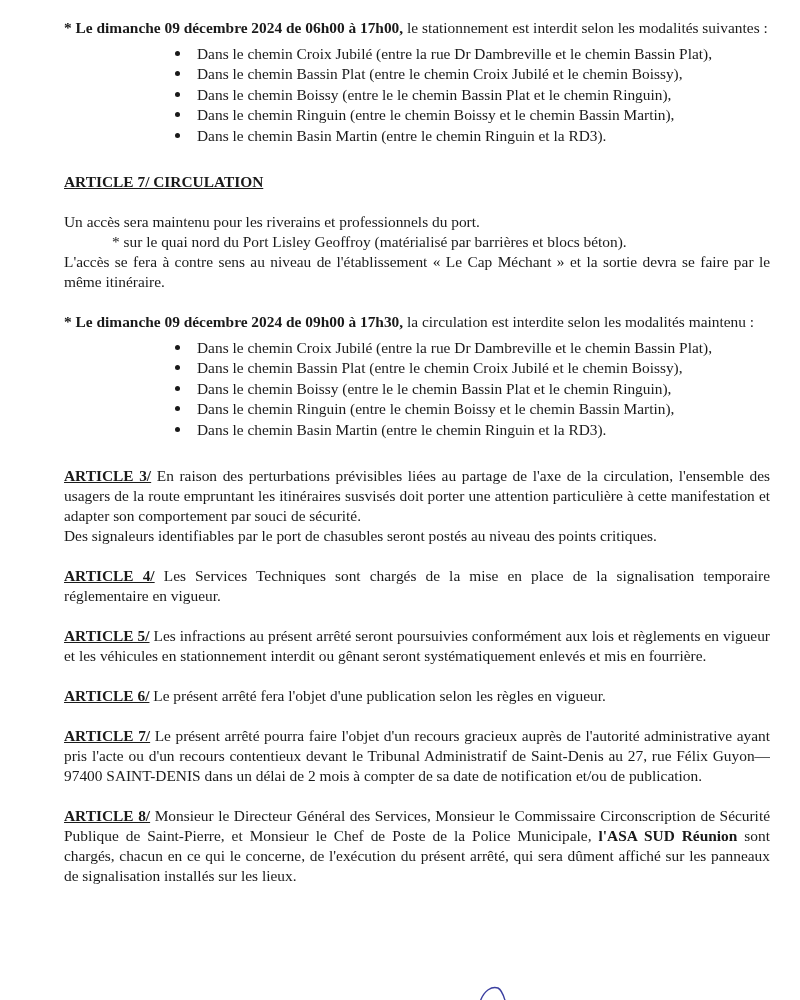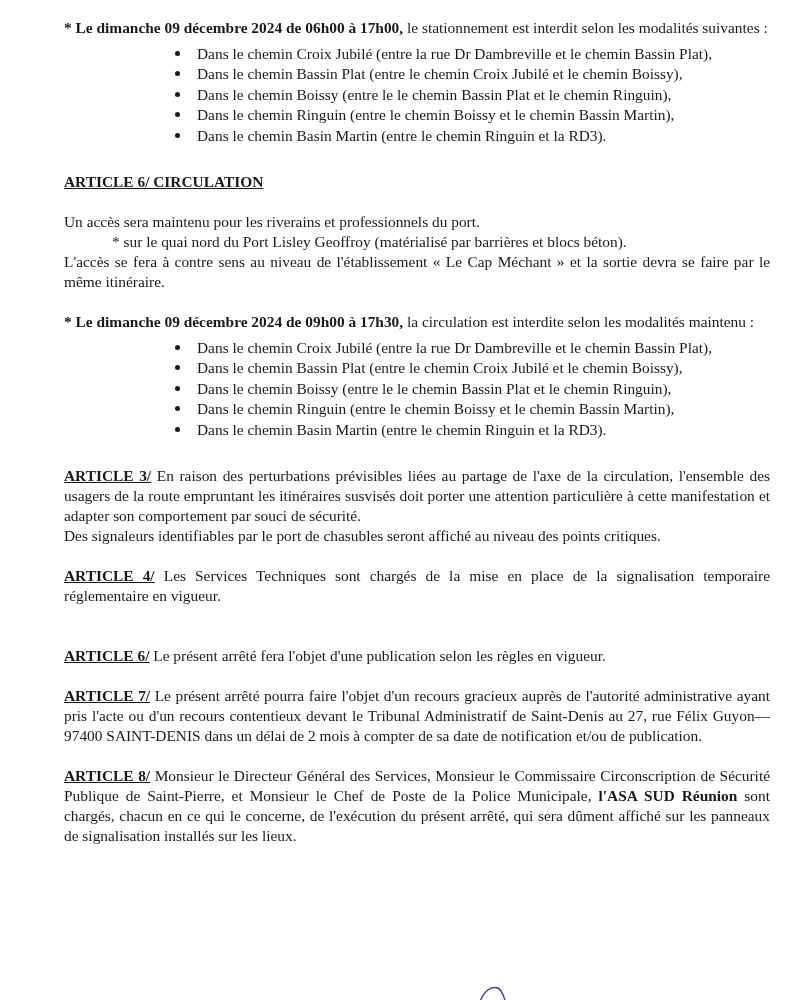--- a/index.html
+++ b/index.html
@@ -70,21 +70,21 @@
   <ul class="bullets">
     <li><span class="dot"></span><span>Dans le chemin Croix Jubilé (entre la rue Dr Dambreville et le chemin Bassin Plat),</span></li>
     <li><span class="dot"></span><span>Dans le chemin Bassin Plat (entre le chemin Croix Jubilé et le chemin Boissy),</span></li>
     <li><span class="dot"></span><span>Dans le chemin Boissy (entre le le chemin Bassin Plat et le chemin Ringuin),</span></li>
     <li><span class="dot"></span><span>Dans le chemin Ringuin (entre le chemin Boissy et le chemin Bassin Martin),</span></li>
     <li><span class="dot"></span><span>Dans le chemin Basin Martin (entre le chemin Ringuin et la RD3).</span></li>
   </ul>
 
   <div class="gap-m"></div>
   <p class="para">
-    <span class="u">ARTICLE 6/ CIRCULATION</span>
+    <span class="u">ARTICLE 7/ CIRCULATION</span>
   </p>
   <div class="gap-m"></div>
 
   <p class="para">Un accès sera maintenu pour les riverains et professionnels du port.</p>
   <p class="para indent">* sur le quai nord du Port Lisley Geoffroy (matérialisé par barrières et blocs béton).</p>
   <p class="para">L'accès se fera à contre sens au niveau de l'établissement « Le Cap Méchant » et la sortie devra se faire par le même itinéraire.</p>
 
   <div class="gap-m"></div>
 
   <p class="para">
@@ -96,30 +96,33 @@
     <li><span class="dot"></span><span>Dans le chemin Boissy (entre le le chemin Bassin Plat et le chemin Ringuin),</span></li>
     <li><span class="dot"></span><span>Dans le chemin Ringuin (entre le chemin Boissy et le chemin Bassin Martin),</span></li>
     <li><span class="dot"></span><span>Dans le chemin Basin Martin (entre le chemin Ringuin et la RD3).</span></li>
   </ul>
 
   <div class="gap-m"></div>
 
   <p class="para">
     <span class="u">ARTICLE 3/</span><span> En raison des perturbations prévisibles liées au partage de l'axe de la circulation, l'ensemble des usagers de la route empruntant les itinéraires susvisés doit porter une attention particulière à cette manifestation et adapter son comportement par souci de sécurité.</span>
   </p>
-  <p class="para">Des signaleurs identifiables par le port de chasubles seront affiché au niveau des points critiques.</p>
+  <p class="para">Des signaleurs identifiables par le port de chasubles seront postés au niveau des points critiques.</p>
 
   <div class="gap-m"></div>
 
   <p class="para">
     <span class="u">ARTICLE 4/</span><span> Les Services Techniques sont chargés de la mise en place de la signalisation temporaire réglementaire en vigueur.</span>
   </p>
 
   <div class="gap-m"></div>
 
+  <p class="para">
+    <span class="u">ARTICLE 5/</span><span> Les infractions au présent arrêté seront poursuivies conformément aux lois et règlements en vigueur et les véhicules en stationnement interdit ou gênant seront systématiquement enlevés et mis en fourrière.</span>
+  </p>
 
   <div class="gap-m"></div>
 
   <p class="para">
     <span class="u">ARTICLE 6/</span><span> Le présent arrêté fera l'objet d'une publication selon les règles en vigueur.</span>
   </p>
 
   <div class="gap-m"></div>
 
   <p class="para">

